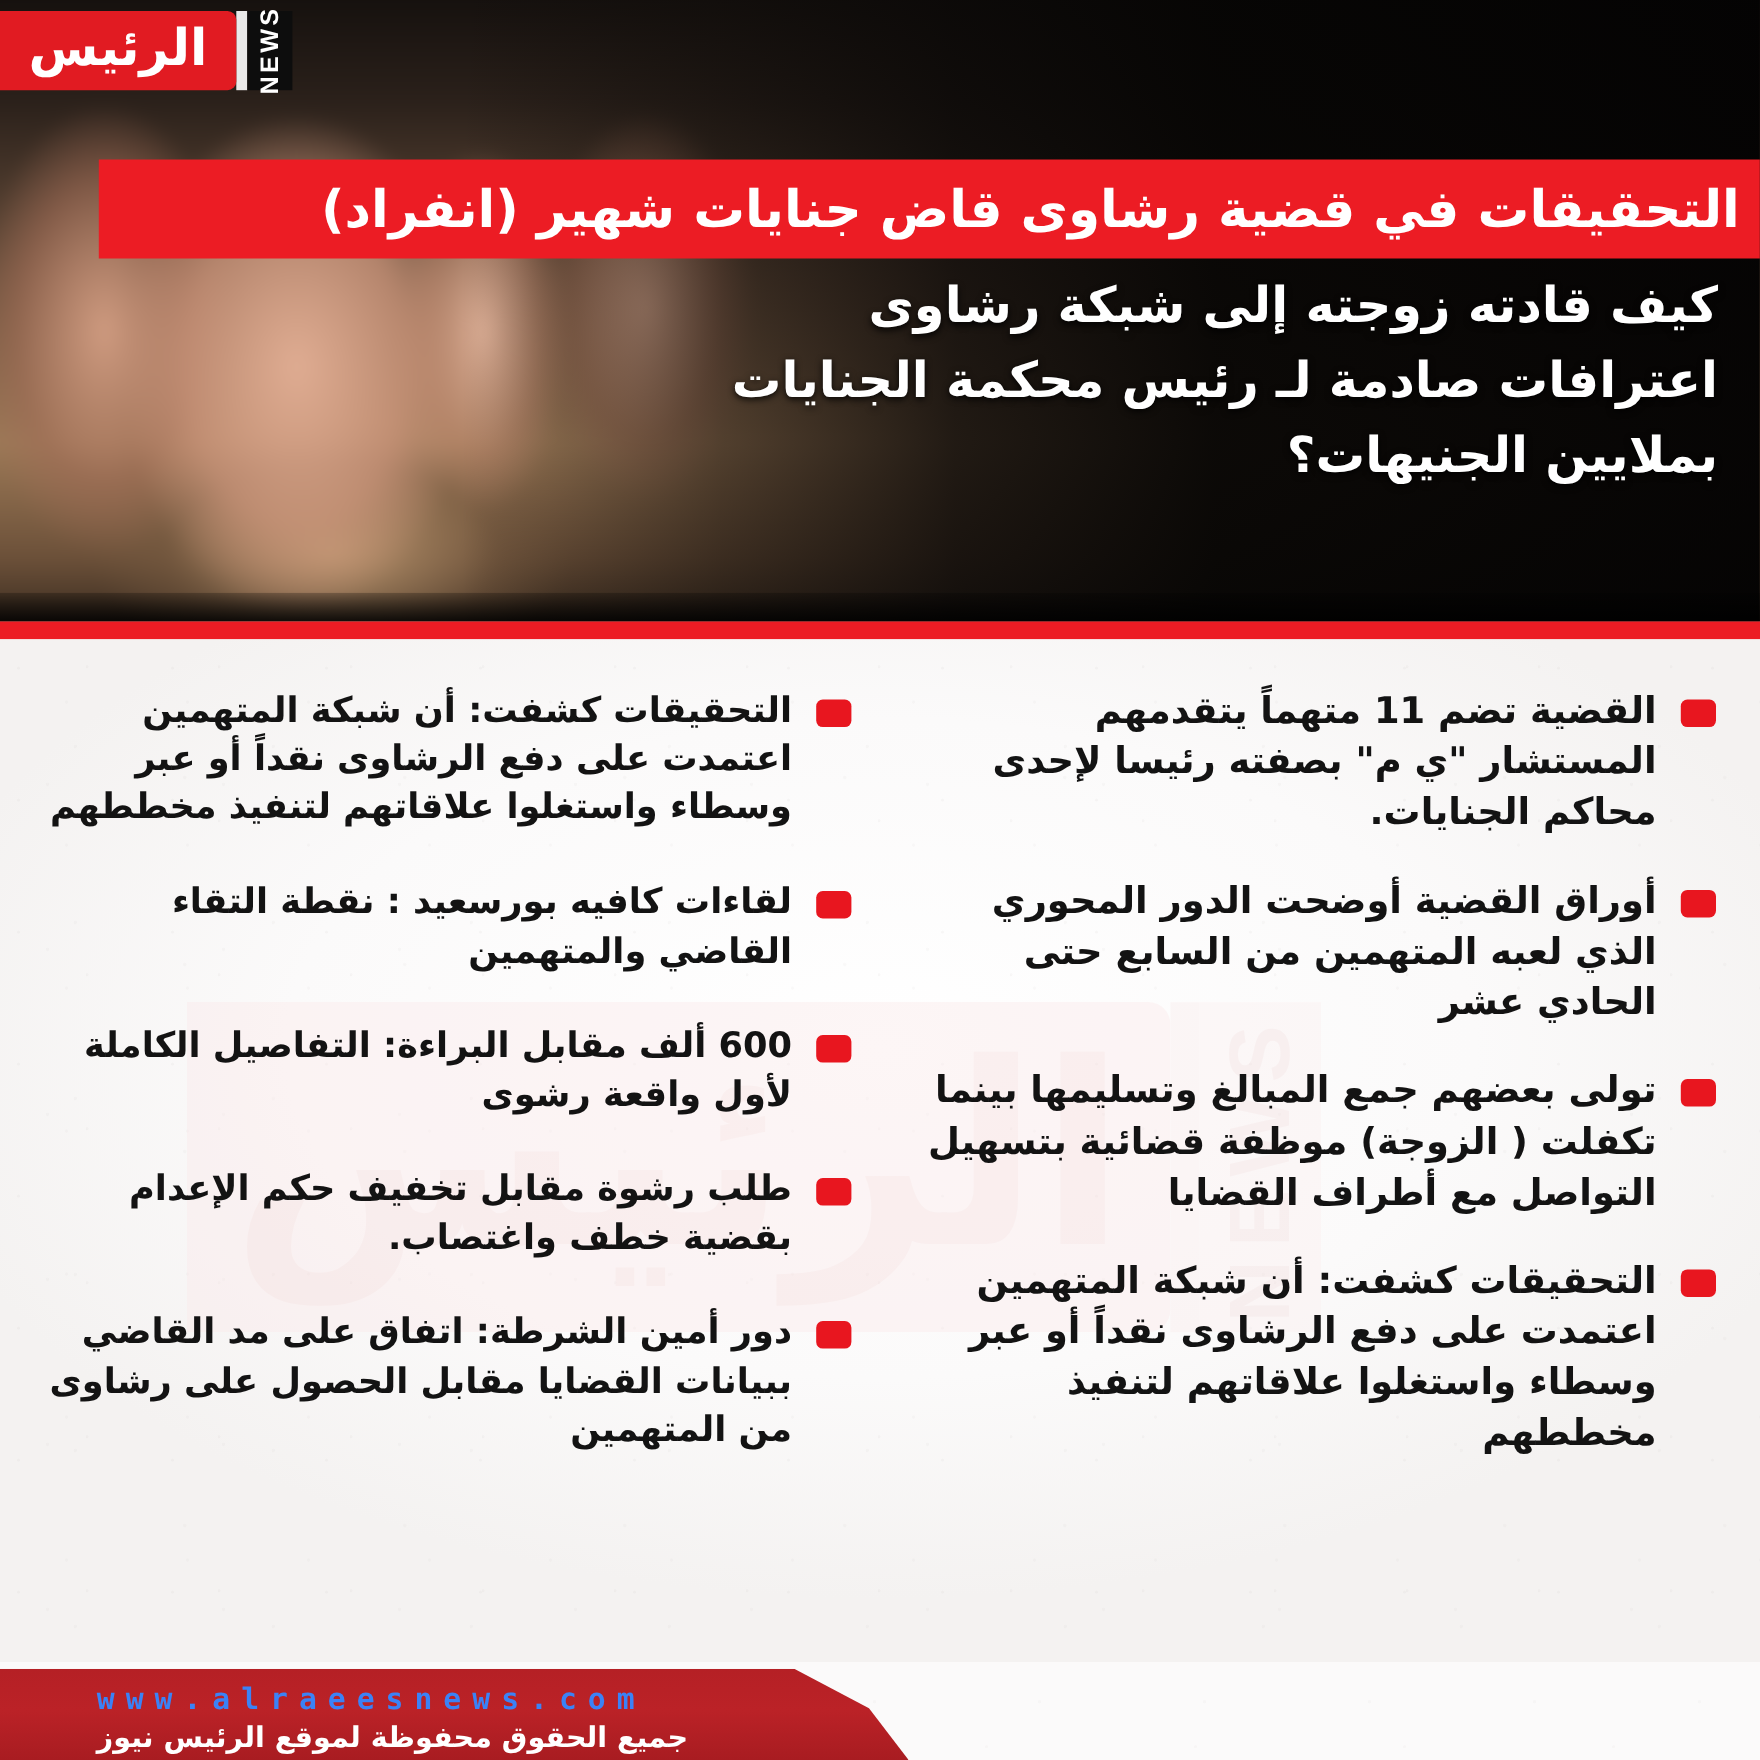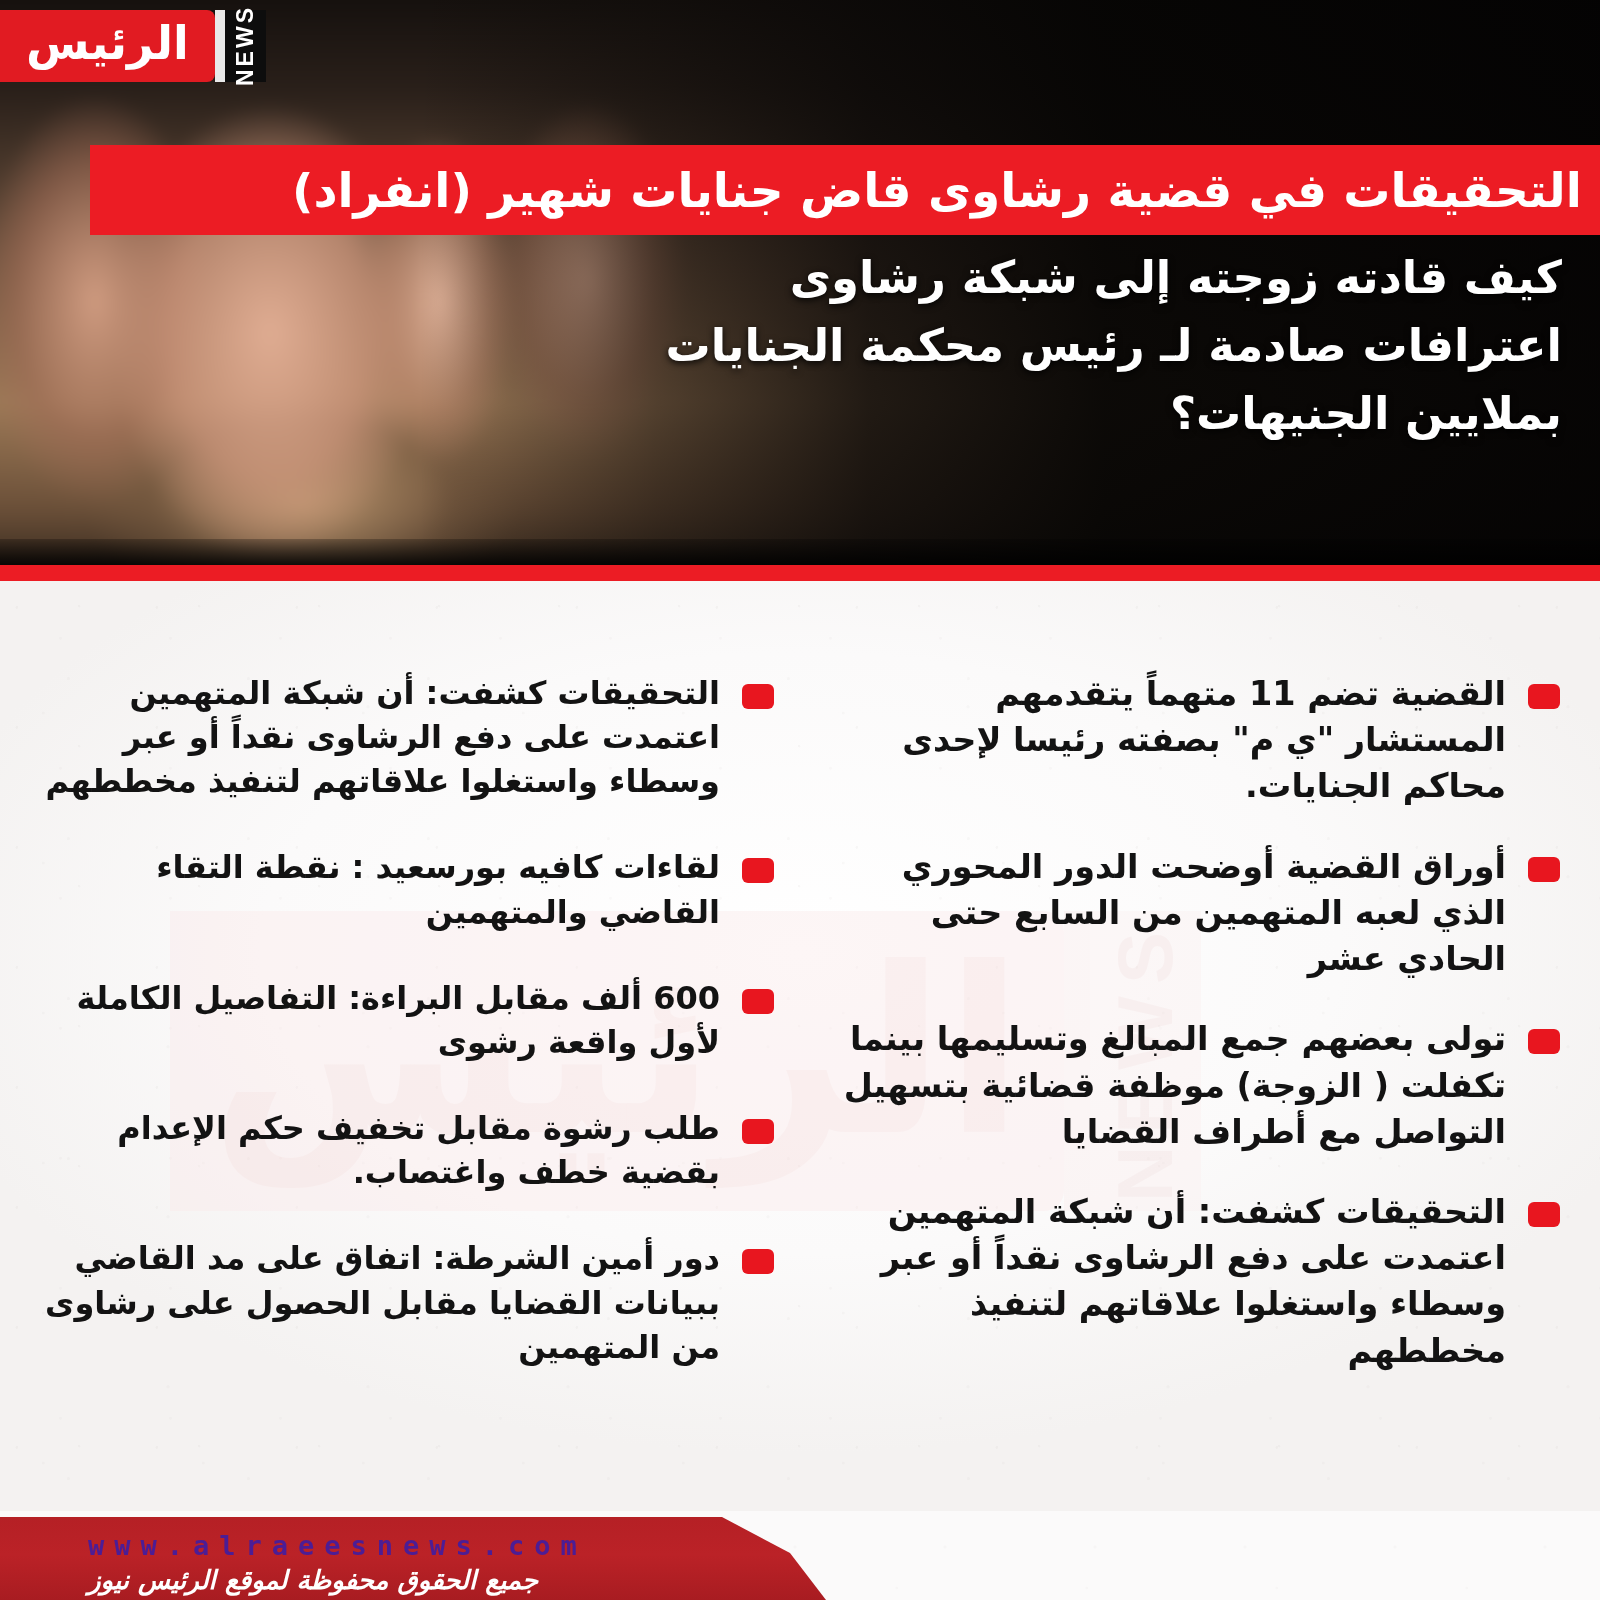--- a/index.html
+++ b/index.html
@@ -146,21 +146,20 @@
 
   .columns{
     position:absolute;inset:0;
     display:flex;flex-direction:row;
     z-index:3;
   }
   .col{
     flex:1 1 50%;
     padding:42px 26px 0 26px;
     box-sizing:border-box;
-    margin-top:48px;
   }
   .col-right{padding-right:40px;}
   .col-left{padding-left:34px;}
 
   .bullet-row{
     display:flex;flex-direction:row;align-items:flex-start;
     margin-bottom:30px;
   }
   .marker{
     flex:0 0 auto;
@@ -196,30 +195,29 @@
       radial-gradient(circle at 72% 70%, rgba(150,140,135,.09) 0 1.1px, transparent 1.6px);
     background-size:150px 90px,190px 110px;
   }
   .footer-shape{
     position:absolute;left:0;top:6px;width:840px;height:83px;
     background:linear-gradient(to bottom,#b52025 0%,#bb2227 45%,#a81c21 100%);
     clip-path:polygon(0 0, 722px 0, 790px 36px, 826px 83px, 0 83px);
   }
   .footer-url{
     position:absolute;left:88px;top:19px;
-    color:#4c1d95;font-size:27px;font-weight:bold;
+    color:#3b82f6;font-size:27px;font-weight:bold;
     letter-spacing:10px;
     font-family:"DejaVu Sans Mono","Liberation Mono",monospace;
     direction:ltr;
   }
   .footer-rights{
     position:absolute;left:88px;top:54px;width:630px;
     color:#ffffff;font-size:26px;font-weight:bold;
     text-align:left;
-    font-style:italic;
   }
 </style>
 </head>
 <body>
 
 <div class="header">
   <div class="photo"></div>
   <div class="photo-dark"></div>
   <div class="photo-bottomstrip"></div>
 

